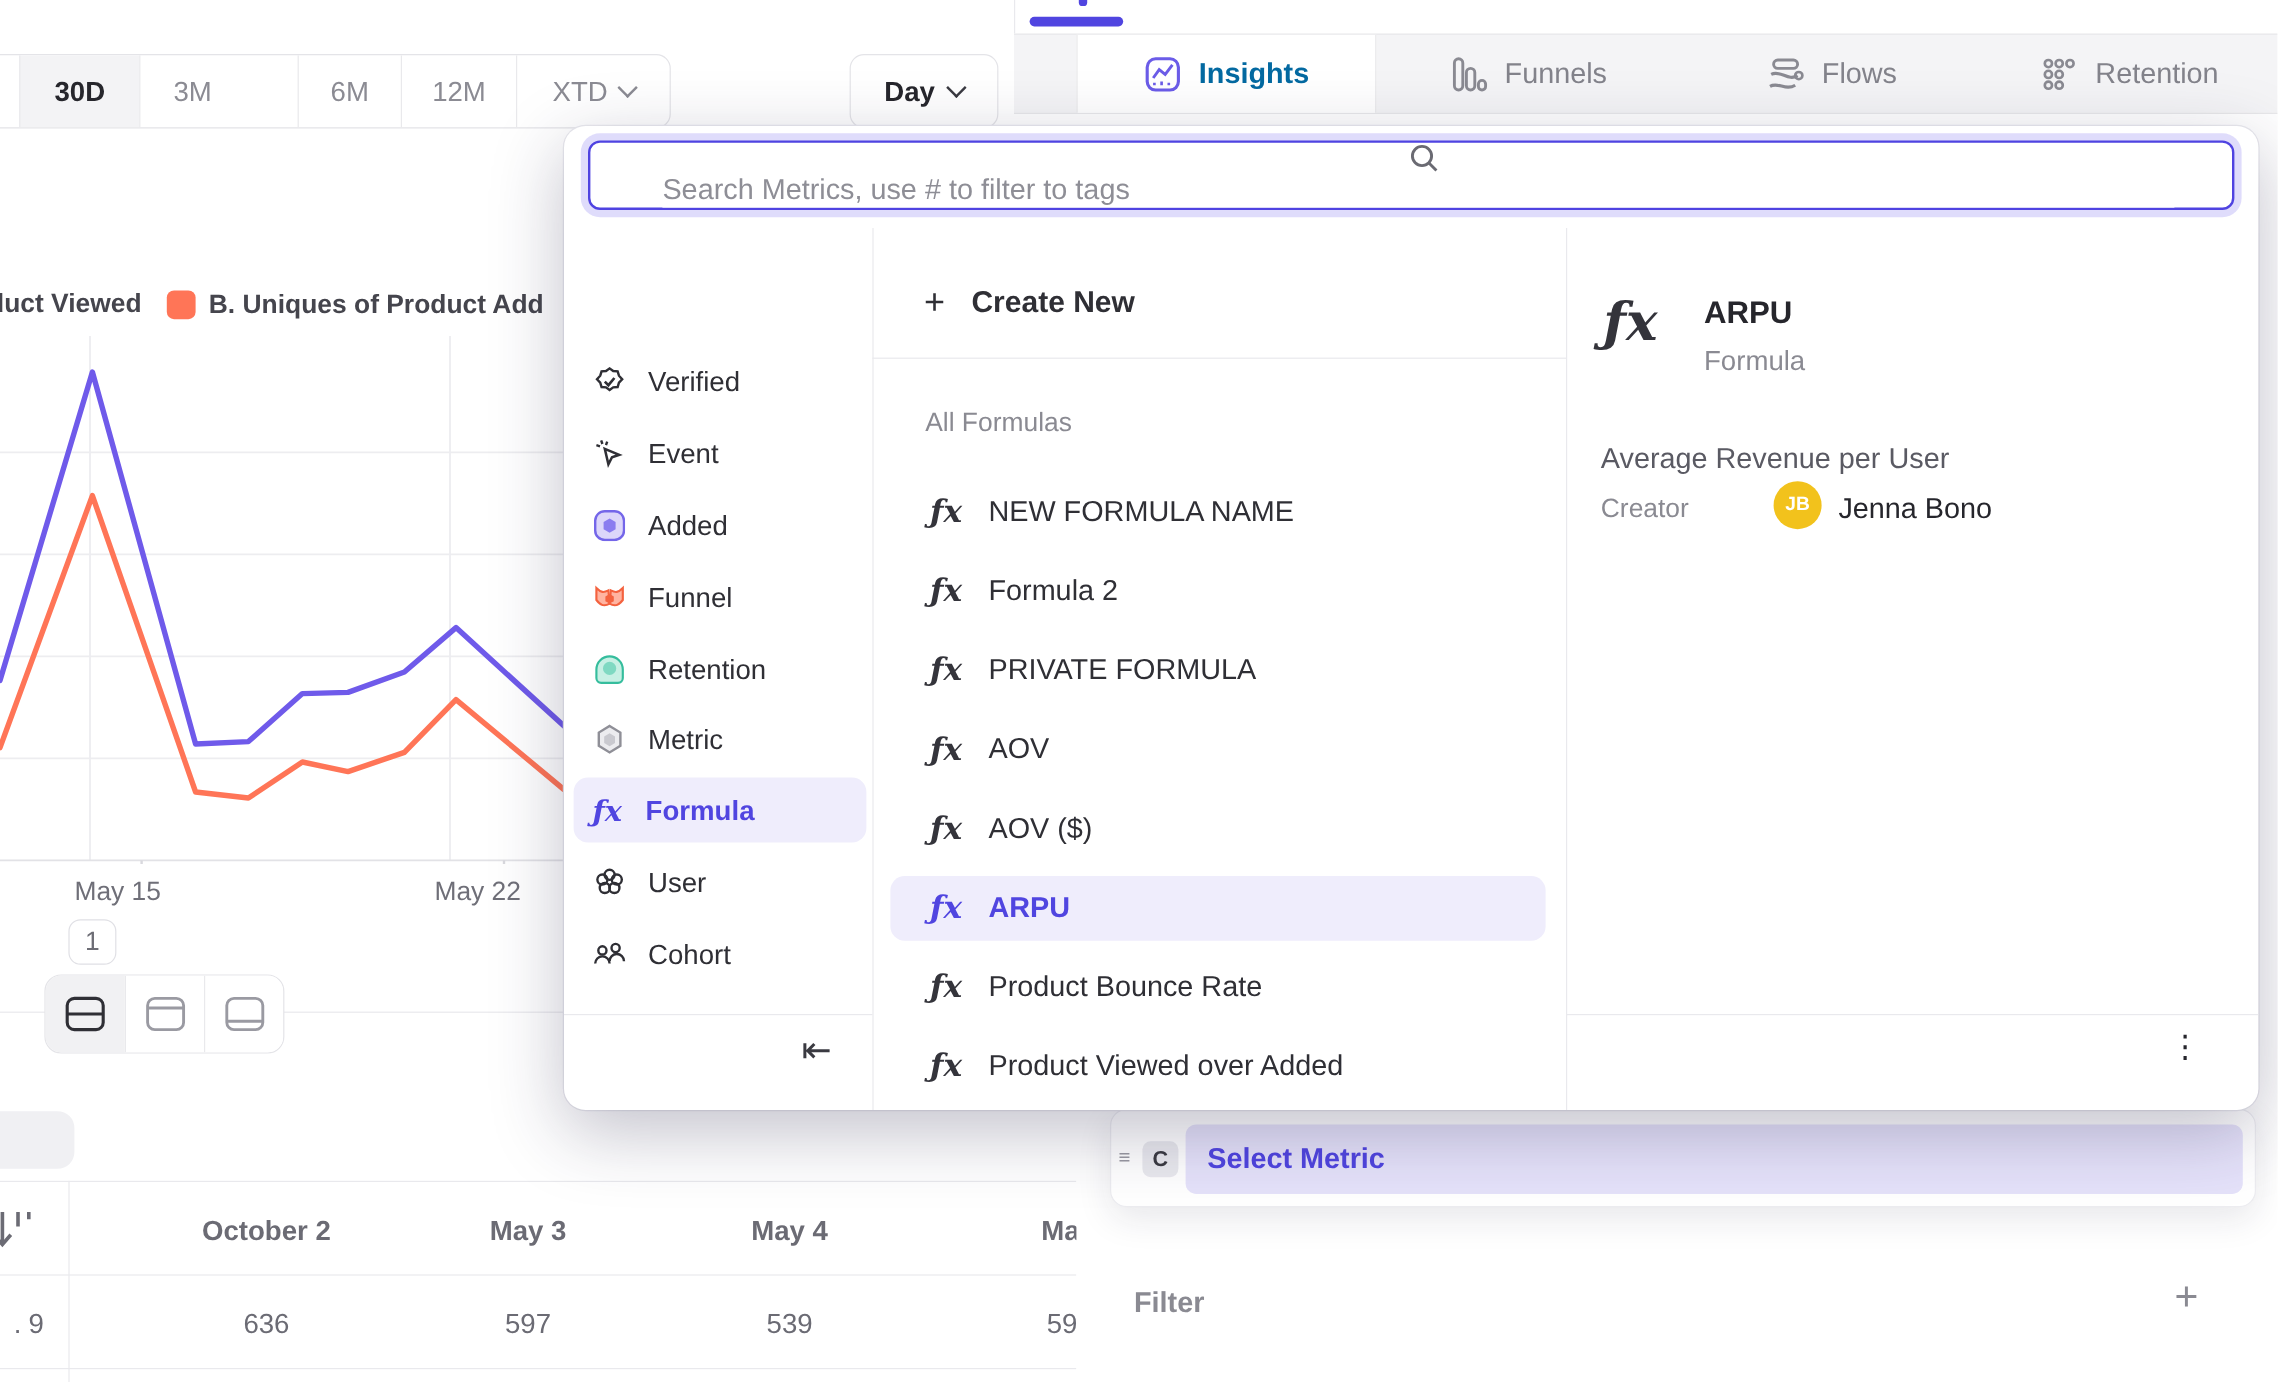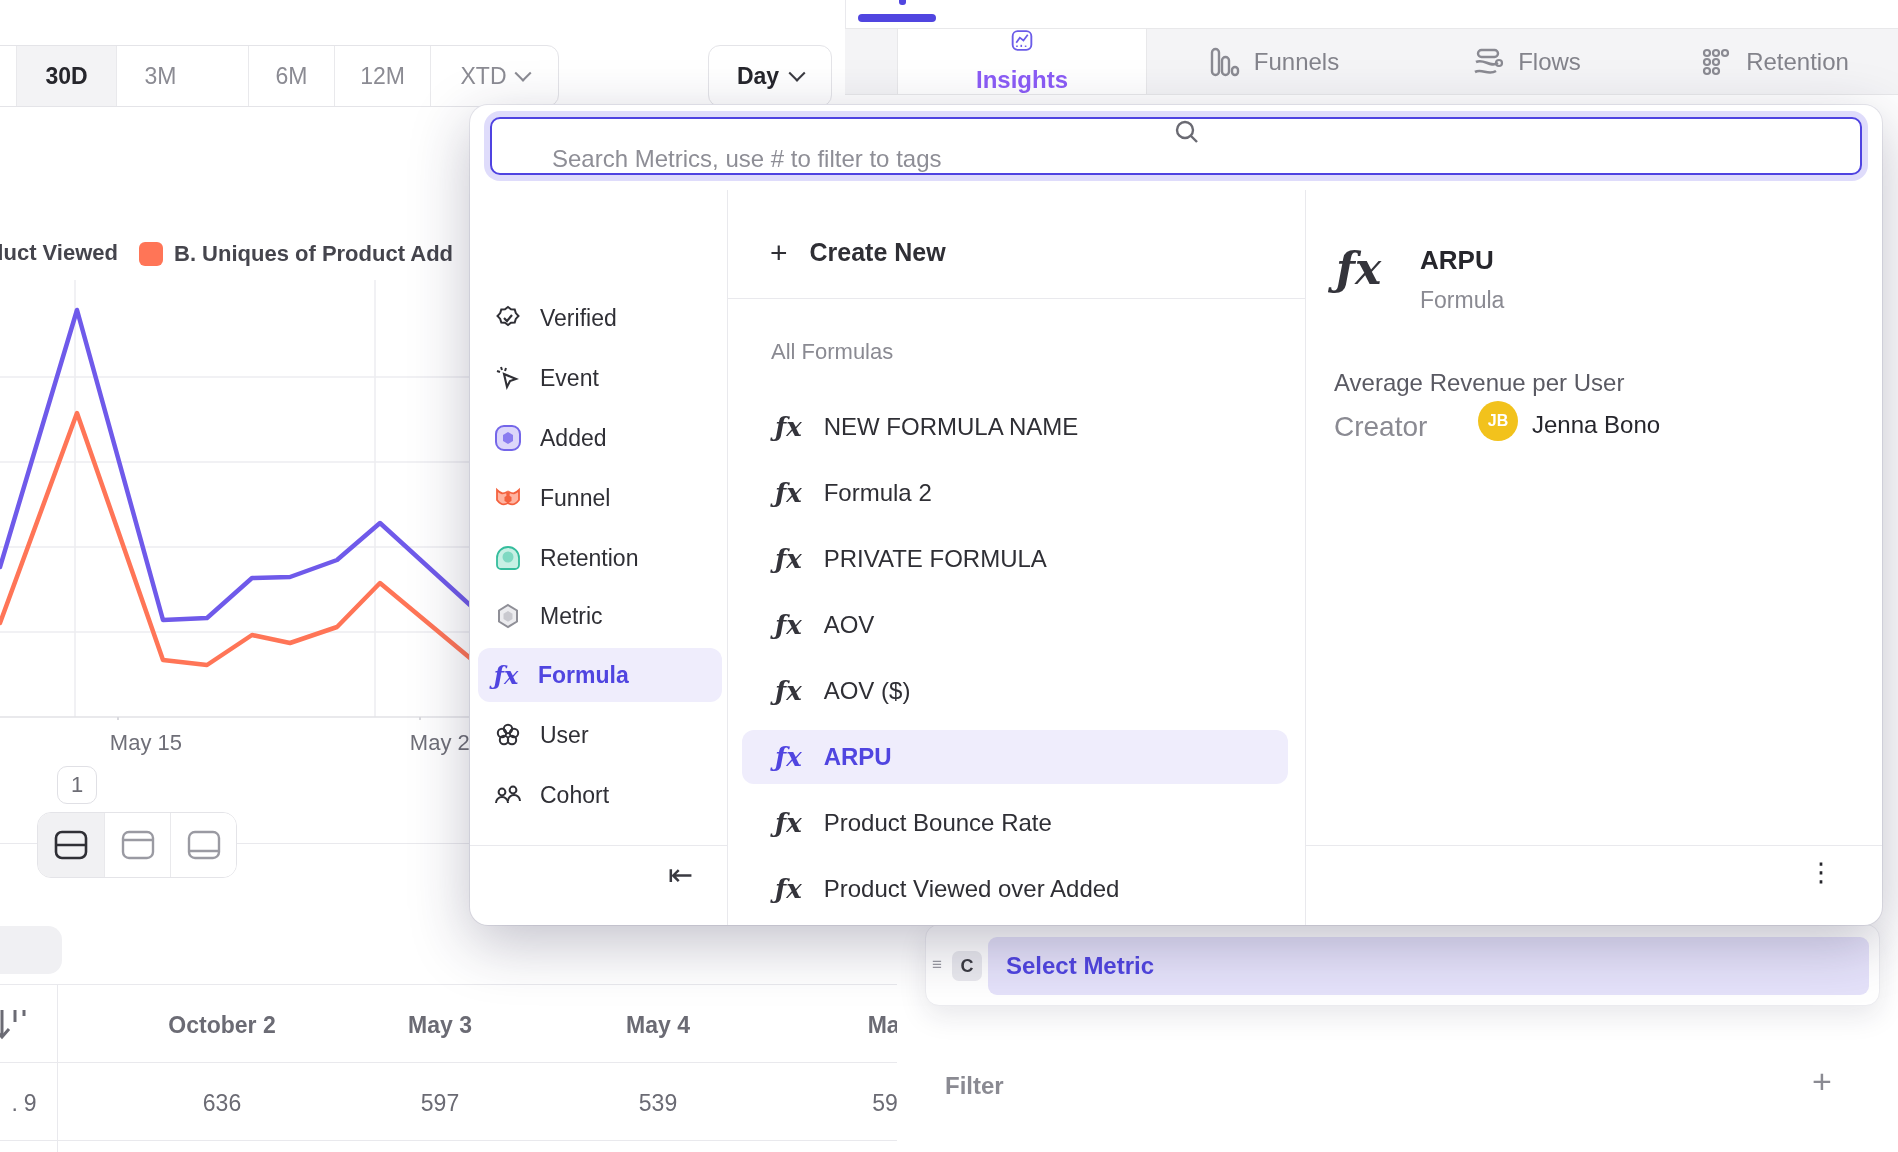--- a/index.html
+++ b/index.html
@@ -12,40 +12,40 @@
 
   .seg-group { display:flex; border:1.5px solid #e4e4e8; border-radius:12px; background:#fff; height:62px; overflow:hidden; }
   .seg { display:flex; align-items:center; justify-content:center; gap:10px; font-size:23px; color:#8b8b93; border-left:1.5px solid #e9e9ec; cursor:pointer; }
   .seg:first-child { border-left:none; }
   .seg.active { background:#f3f3f5; color:#26262c; font-weight:bold; }
   .chev { width:12px; height:12px; border-right:2.5px solid #8b8b93; border-bottom:2.5px solid #8b8b93; transform:rotate(45deg) translate(-2px,-2px); }
   .chev.dark { border-color:#3a3a41; }
 
   .pill-btn { display:flex; align-items:center; justify-content:center; gap:12px; border:1.5px solid #e4e4e8; border-radius:12px; background:#fff; font-size:23px; color:#26262c; font-weight:bold; }
 
-  .x-label { position:absolute; width:120px; text-align:right; font-size:22px; color:#6f6f78; }
+  .x-label { position:absolute; width:120px; text-align:left; font-size:22px; color:#6f6f78; }
   .legend-text { font-size:22px; color:#45454d; font-weight:bold; white-space:nowrap; }
 
   .page-btn { border:1.5px solid #e0e0e5; border-radius:10px; background:#fff; color:#6d6d75; font-size:22px; display:flex; align-items:center; justify-content:center; }
 
   .layout-group { display:flex; border:1.5px solid #e4e4e8; border-radius:14px; background:#fff; overflow:hidden; height:66px; }
   .layout-cell { width:66px; display:flex; align-items:center; justify-content:center; border-left:1.5px solid #e9e9ec; background:#fff; }
   .layout-cell:first-child { border-left:none; }
   .layout-cell.active { background:#f1f1f3; }
 
   .hline { background:#e9e9ed; height:1px; }
   .vline { background:#e9e9ed; width:1px; }
 
   .th { position:absolute; width:150px; text-align:center; font-size:23px; color:#6b6b74; font-weight:bold; }
   .td { position:absolute; width:150px; text-align:center; font-size:23px; color:#6b6b74; }
 
   
   .tabbar { position:absolute; left:845px; top:28px; width:1053px; height:67px; background:#f4f4f6; border-top:1px solid #e8e8ea; border-bottom:1px solid #e8e8ea; }
   .tab { position:absolute; top:0; height:65px; display:flex; align-items:center; justify-content:center; gap:14px; font-size:24px; color:#83838b; cursor:pointer; }
-  .tab.active { background:#fff; border-left:1px solid #e8e8ea; border-right:1px solid #e8e8ea; color:#8b5cf6; font-weight:bold;flex-direction:column; }
+  .tab.active { background:#fff; border-left:1px solid #e8e8ea; border-right:1px solid #e8e8ea; color:#0369a1; font-weight:bold; }
 
   
   .metric-card { position:absolute; left:925px; top:924px; width:955px; height:82px; background:#fff; border:1px solid #ececf0; border-radius:14px; box-shadow:0 10px 28px rgba(30,30,60,.10); }
   .metric-field { position:absolute; left:62px; top:12px; width:881px; height:58px; background:#e5e2fa; border-radius:9px; display:flex; align-items:center; }
   .c-badge { position:absolute; left:26px; top:26px; width:30px; height:30px; background:#e9e9ee; border-radius:7px; display:flex; align-items:center; justify-content:center; font-size:18px; font-weight:bold; color:#3a3a41; }
 
   
   #modal { position:absolute; left:470px; top:105px; width:1412px; height:820px; background:#fff; border-radius:18px; box-shadow:0 18px 60px rgba(35,32,70,.28), 0 0 0 1px #ececf1; overflow:hidden; }
   .search-wrap { position:absolute; left:20px; top:12px; width:1372px; height:58px; border:2px solid #4f43e1; border-radius:10px; background:#fff; box-shadow:0 0 0 6px rgba(110,95,235,.22); display:flex; align-items:center;flex-direction:column; }
   .search-input { border:none; outline:none; font-size:24px; color:#2f2f35; width:1260px; font-family:"Liberation Sans",sans-serif; }
@@ -374,21 +374,21 @@
       <span class="fx" style="font-size:26px;">ƒx</span>
       <span>Product Viewed over Added</span>
     </div>
 
     <div class="abs fx" style="left:866px; top:138px; font-size:44px;">ƒx</div>
     <div class="abs" style="left:950px; top:140px; font-size:26px; font-weight:bold; color:#26262c;">ARPU</div>
     <div class="abs muted" style="left:950px; top:182px; font-size:23px;">Formula</div>
 
     <div class="abs" style="left:864px; top:264px; font-size:24px; color:#5a5a63;">Average Revenue per User</div>
 
-    <div class="abs muted" style="left:864px; top:306px; font-size:28px;">Creator</div>
+    <div class="abs muted" style="left:864px; top:306px; font-size:22px;">Creator</div>
     <div class="abs avatar" style="left:1008px; top:296px;">JB</div>
     <div class="abs" style="left:1062px; top:306px; font-size:24px; color:#26262c;">Jenna Bono</div>
 
     <div class="abs hline" style="left:835px; top:740px; width:577px;"></div>
     <div class="abs" style="left:1338px; top:752px; font-size:26px; color:#26262c; letter-spacing:1px;">⋮</div>
   </div>
 
 </div>
 
 </body></html>

